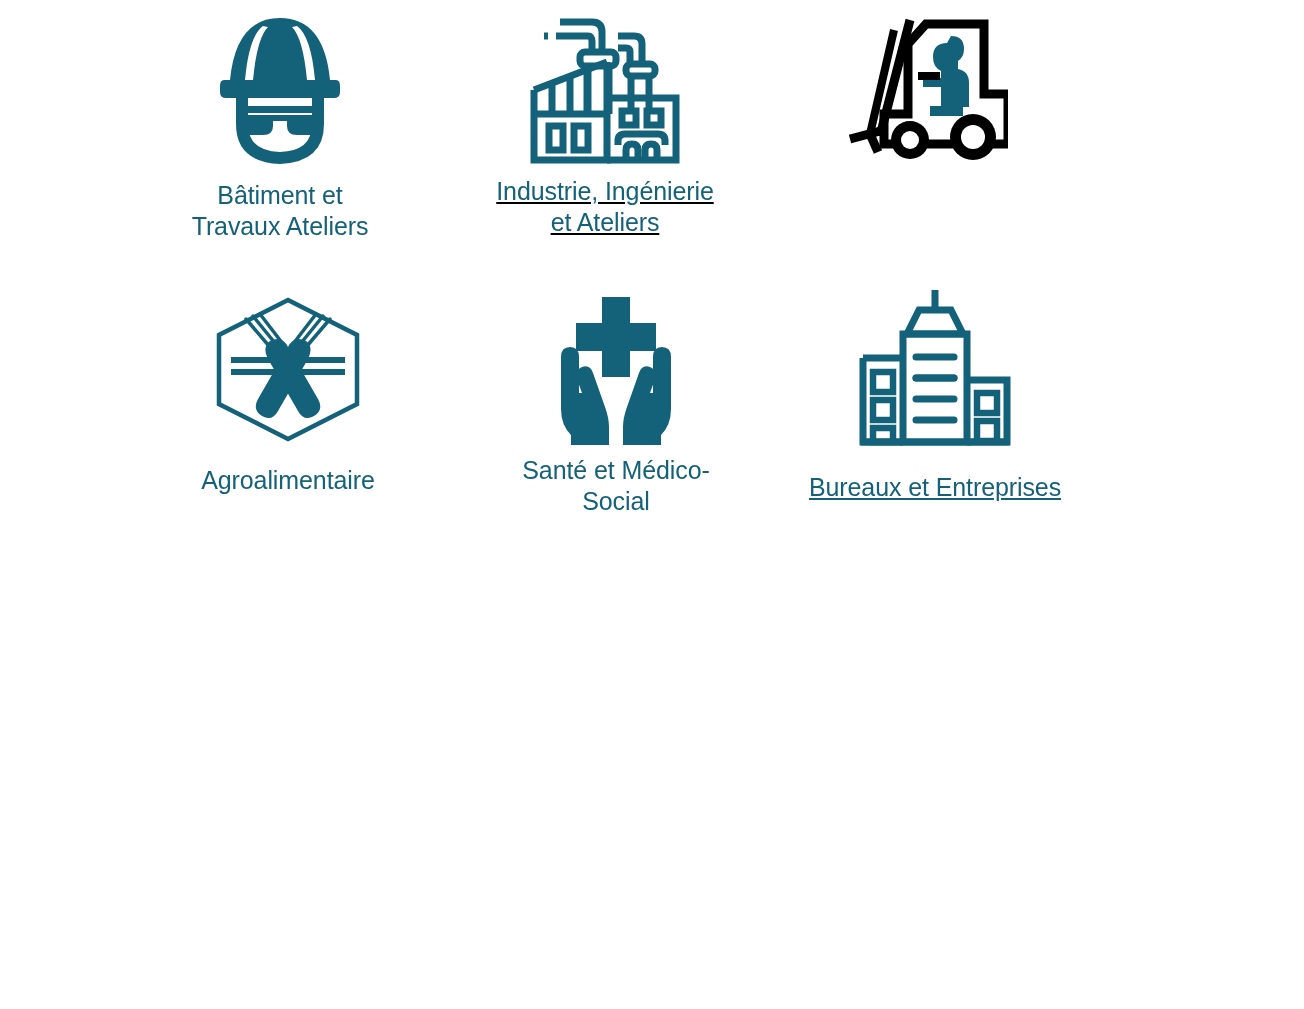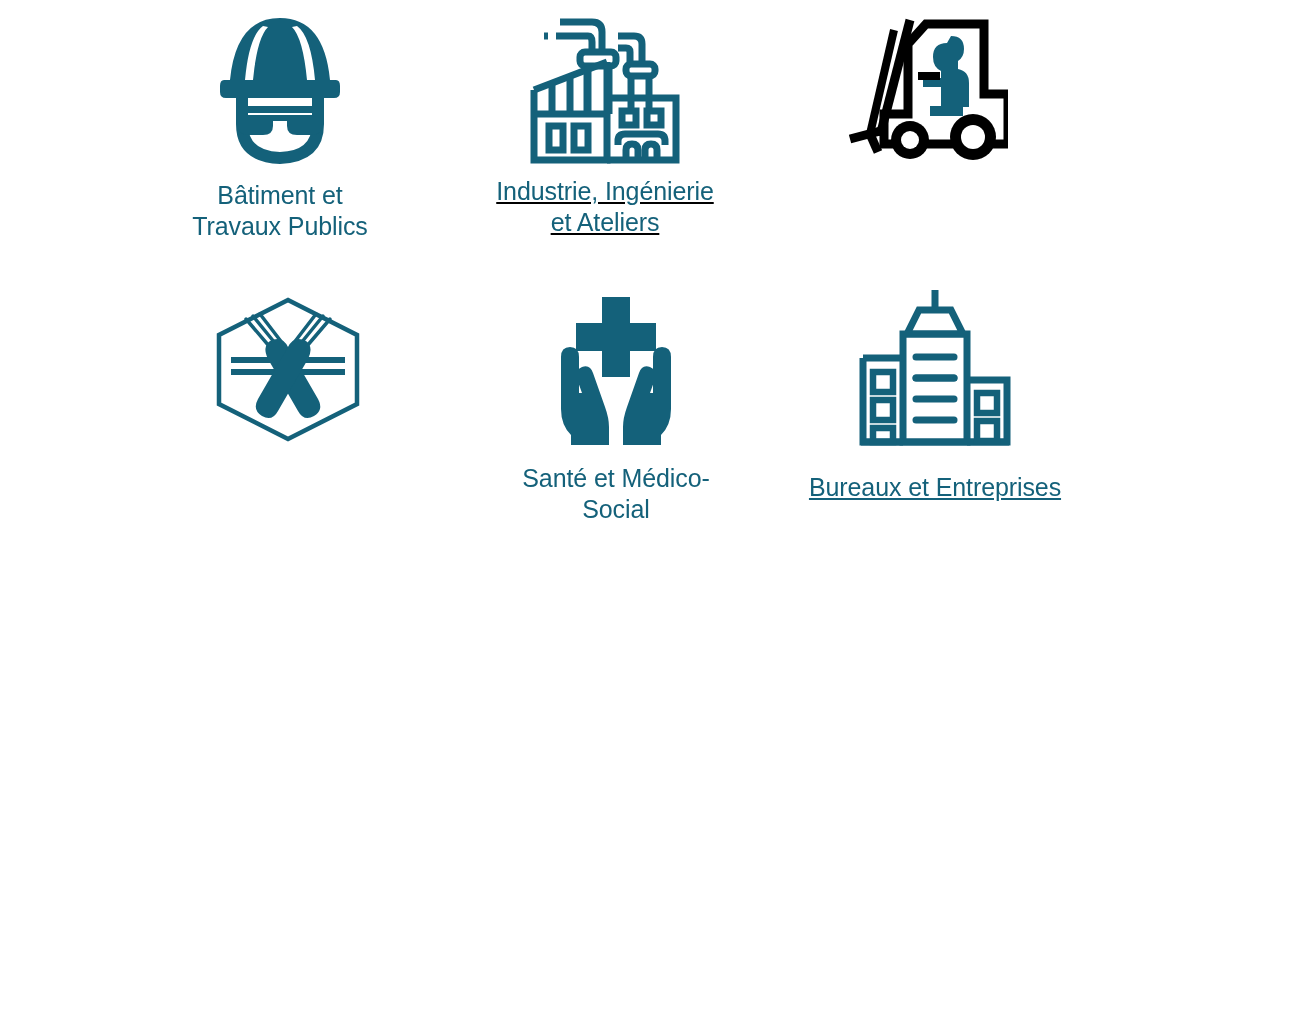--- a/index.html
+++ b/index.html
@@ -44,21 +44,21 @@
   
   #cell-0 { left: 130px;  top: 14px; }
   #cell-1 { left: 455px;  top: 14px; text-decoration: underline; }
   #cell-2 { left: 778px;  top: 14px; }
   
   #cell-3 { left: 138px;  top: 297px; }
   #cell-4 { left: 466px;  top: 295px; }
   #cell-5 { left: 785px;  top: 288px; }
 
   #cell-3 .sector-label { margin-top: 23px; }
-  #cell-4 .sector-label { margin-top: 16px; }
+  #cell-4 .sector-label { margin-top: 8px; }
   #cell-5 .sector-label { margin-top: 24px; text-decoration: underline; }
 </style>
 </head>
 <body>
 
 <div class="sector-grid">
 
   <div class="sector-cell" id="cell-0">
     <div class="icon-wrap">
       <svg width="128" height="156" viewBox="0 0 128 156">
@@ -72,21 +72,21 @@
           <path d="M81 12 Q95 22 99 66 L91 66 Q87 24 76 13 Z" fill="#ffffff"></path>
 
           <path d="M24 92 L104 92 Q106 92 106 95 L106 99 L22 99 L22 95 Q22 92 24 92 Z"></path>
           <path d="M22 101 L57 101 L57 112 Q57 121 47 121 L33 121 Q22 121 22 110 Z"></path>
           <path d="M106 101 L71 101 L71 112 Q71 121 81 121 L95 121 Q106 121 106 110 Z"></path>
           <path d="M57 101 L71 101 L71 107 L57 107 Z"></path>
         </g>
       </svg>
     </div>
     <div class="sector-label">Bâtiment et
-Travaux Publics</div>
+Travaux Ateliers</div>
   </div>
 
   <div class="sector-cell" id="cell-1">
     <div class="icon-wrap">
       <svg width="150" height="152" viewBox="0 0 150 152">
         <g fill="none" stroke="#14617A" stroke-width="7" stroke-linecap="butt" stroke-linejoin="miter">
 
           <path d="M30 8 L62 8 Q72 8 72 18 L72 36"></path>
           <path d="M14 22 L18 22"></path>
           <path d="M26 22 L58 22 Q62 22 62 28 L62 36"></path>
@@ -183,20 +183,21 @@
           </g>
         </g>
         <g fill="#14617A">
 
           <path d="M57 44 q12 -6 18 6 l30 52 q6 11 -4 17 q-10 6 -16 -5 l-30 -52 q-6 -12 2 -18 z"></path>
 
           <path d="M93 44 q-12 -6 -18 6 l-30 52 q-6 11 4 17 q10 6 16 -5 l30 -52 q6 -12 -2 -18 z"></path>
         </g>
       </svg>
     </div>
+    <div class="sector-label">Agroalimentaire</div>
   </div>
 
   <div class="sector-cell" id="cell-4">
     <div class="icon-wrap">
       <svg width="130" height="152" viewBox="0 0 130 152">
         <g fill="#14617A">
 
           <path d="M51 2 L79 2 L79 28 L105 28 L105 56 L79 56 L79 82 L51 82 L51 56 L25 56 L25 28 L51 28 Z"></path>
 
           <path d="M10 62 q0 -10 9 -10 q9 0 9 10 l0 36 l3 0 l-5 -14 q-3 -9 5 -12 q8 -3 11 6 l12 34 q4 11 4 20 l0 18 l-38 0 l0 -10 q-10 -10 -10 -26 z"></path>

